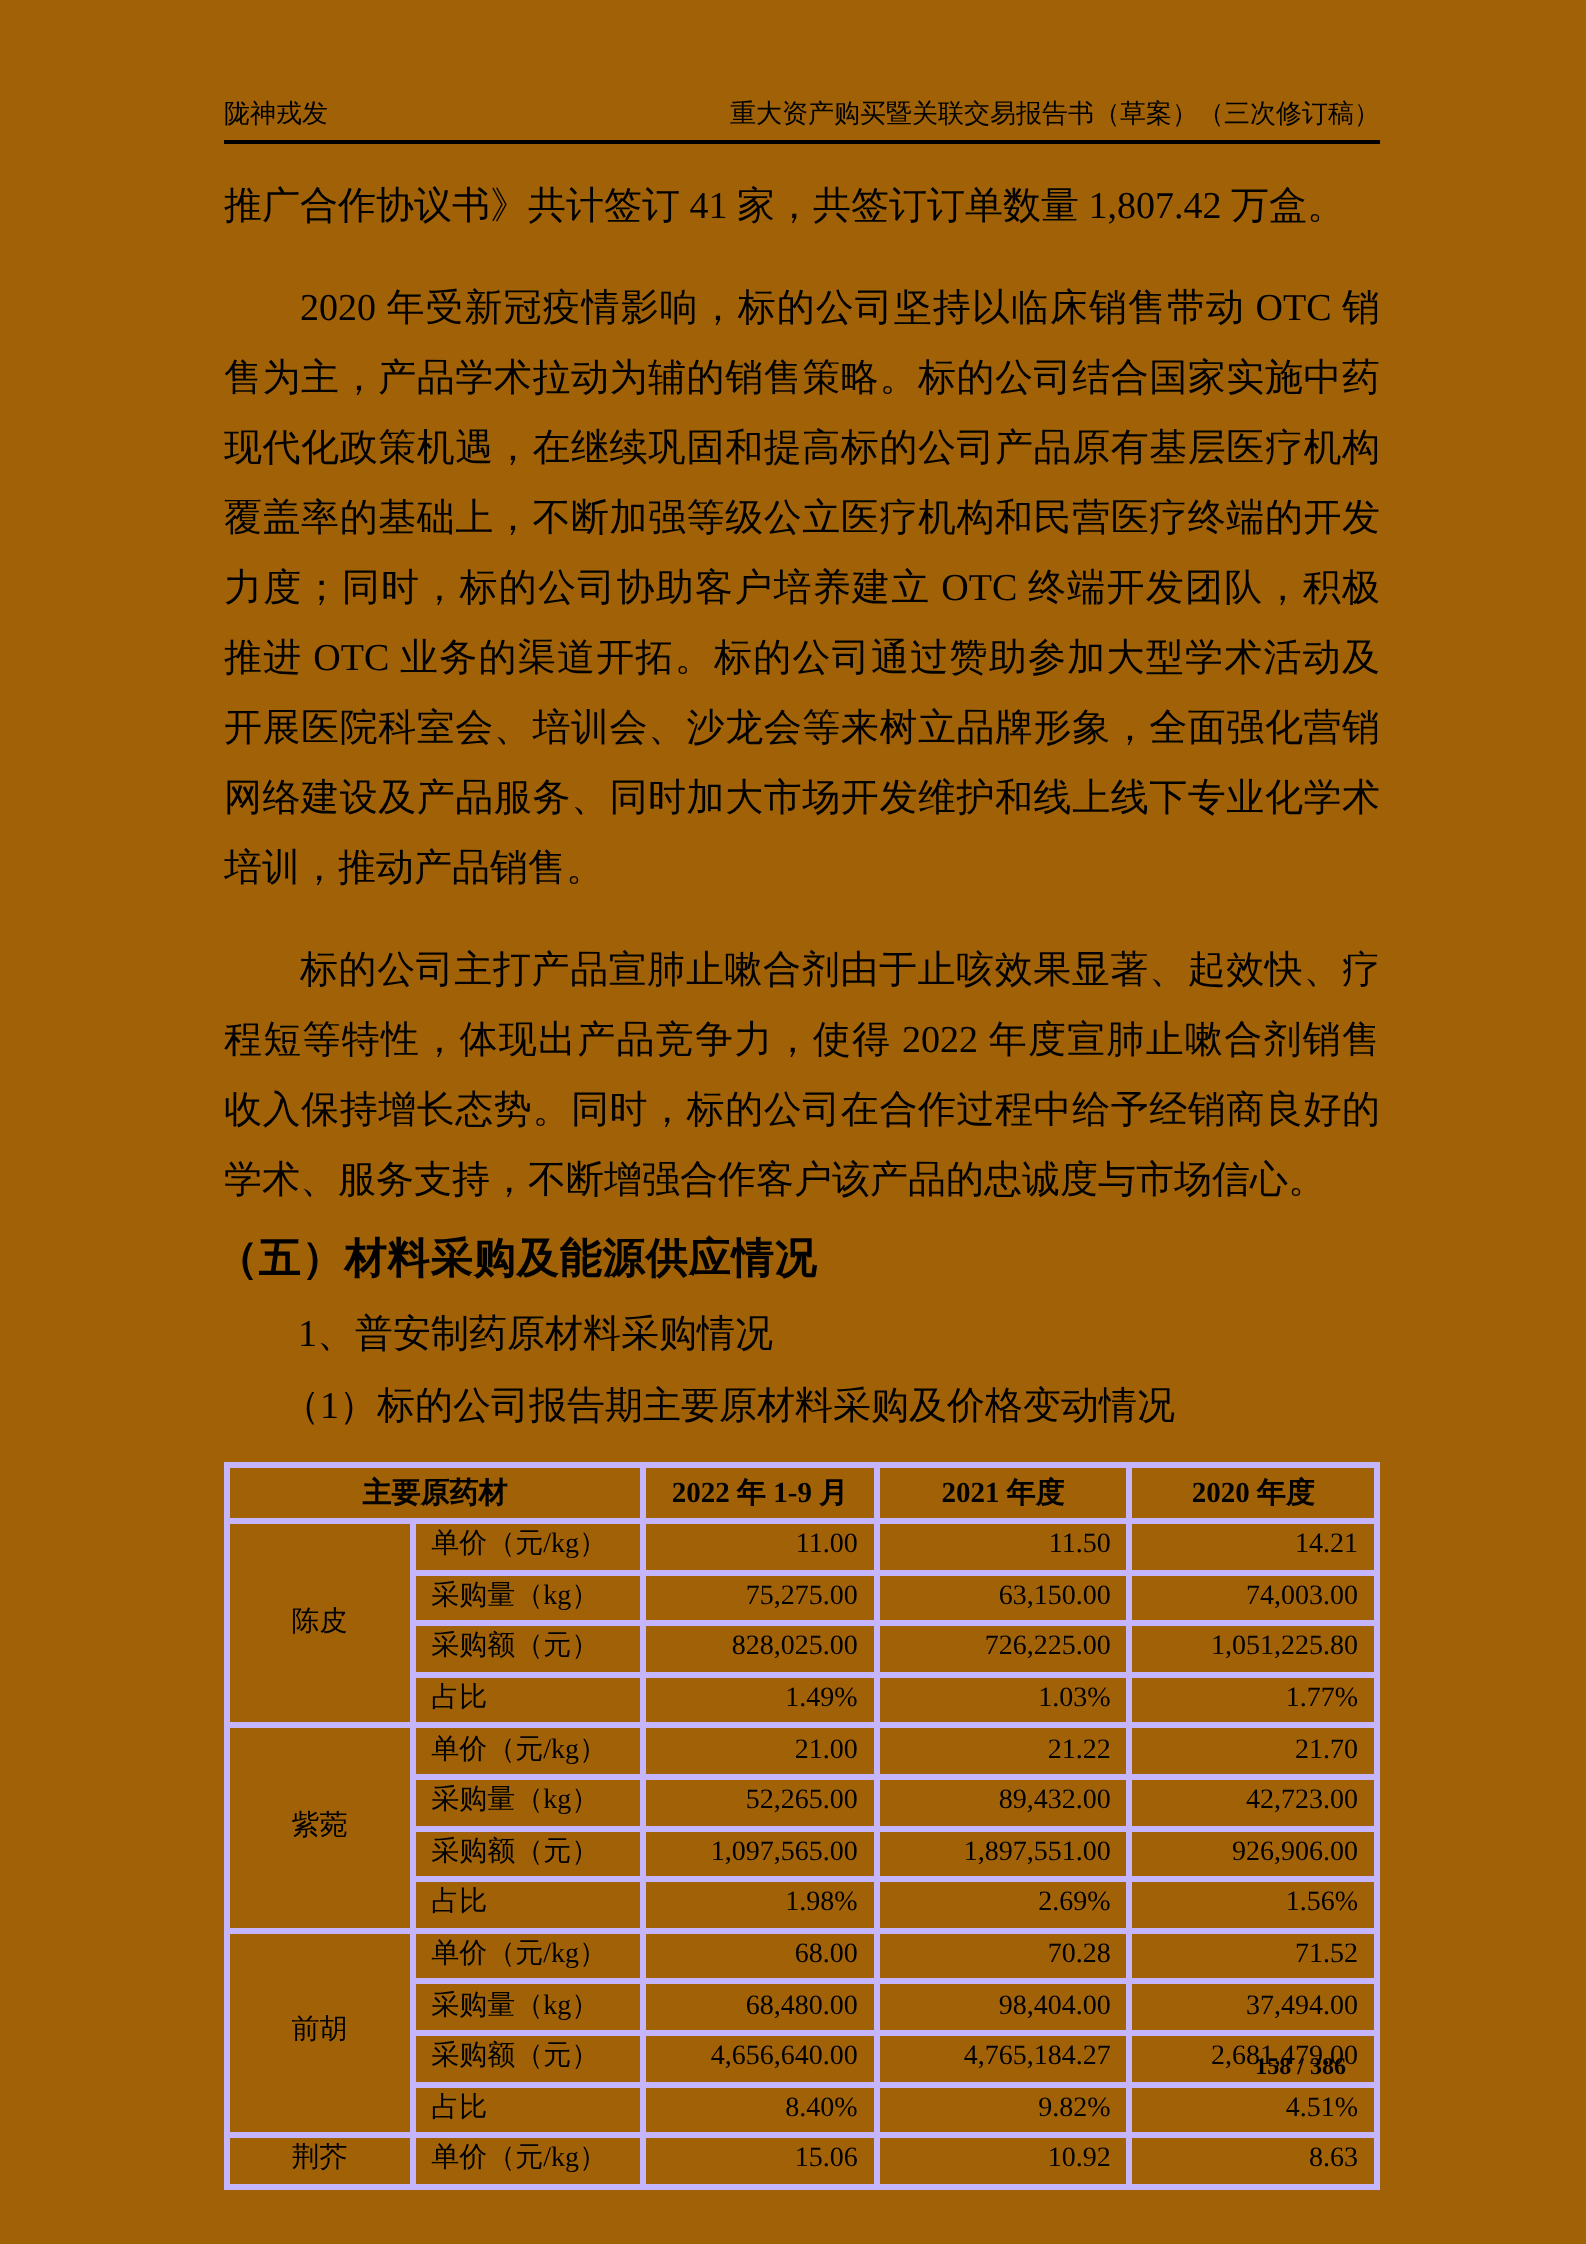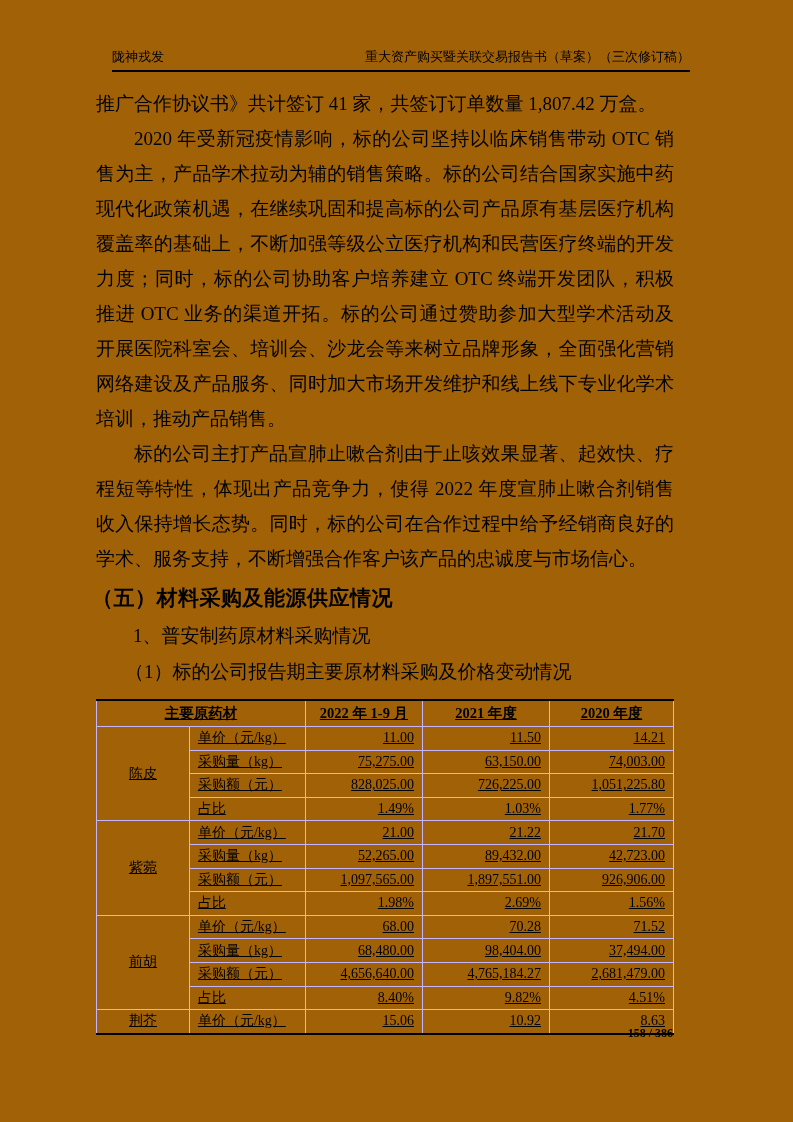--- a/index.html
+++ b/index.html
@@ -7,41 +7,41 @@
     position:relative; width:793px; height:1122px; background:#a16207;
     color:#000; overflow:hidden;
     font-family:"Liberation Serif","DejaVu Serif",serif;
   }
   .hdr {
     position:absolute; left:112px; width:578px; top:49px;
     display:flex; justify-content:space-between; align-items:flex-end;
     font-size:13px; line-height:16px; padding-bottom:5px;
     border-bottom:2px solid #000;
   }
-  .content { position:absolute; left:96px; width:578px; top:86px; }
+  .content { position:absolute; left:112px; width:578px; top:86px; }
   .content p {
     margin:0; font-size:19px; line-height:35px;
     text-align:justify; text-justify:inter-ideograph;
   }
-  .content p.gap { margin-top:0; }
+  .content p.gap { margin-top:16px; }
   .ind { text-indent:38px; }
   h2.sec {
     font-family:"Liberation Sans","DejaVu Sans",sans-serif;
     font-size:21px; font-weight:bold; line-height:32px;
     margin:6px 0 0 -4px; letter-spacing:0.5px;
   }
   .sub1 { margin-top:4px !important; padding-left:37px; }
   .sub2 { margin-top:1px !important; padding-left:29px; }
   table.mat {
     width:100%; border-collapse:collapse; margin-top:10px;
     font-size:14px; table-layout:fixed;
     border-left:1.5px solid #000; border-right:1.5px solid #000;
     border-top:2.5px solid #000; border-bottom:2.5px solid #000;
   }
-  table.mat th, table.mat td { border:1px solid #c4b5fd; overflow:hidden; white-space:nowrap;text-decoration:underline; }
+  table.mat th, table.mat td { border:3px solid #c4b5fd; overflow:hidden; white-space:nowrap; }
   table.mat th { height:25px; font-weight:bold; text-align:center; font-size:14.5px; padding:0 2px; }
   table.mat td { height:22.6px; padding:0 8px; line-height:16px;margin-top:11px; }
   td.material { text-align:center; padding-left:10px; vertical-align:middle; }
   td.metric { text-align:left; }
   td.num { text-align:right; }
   .footer {
     position:absolute; top:1026px; right:120px;
     font-size:12px; font-weight:bold;
   }
 </style>

